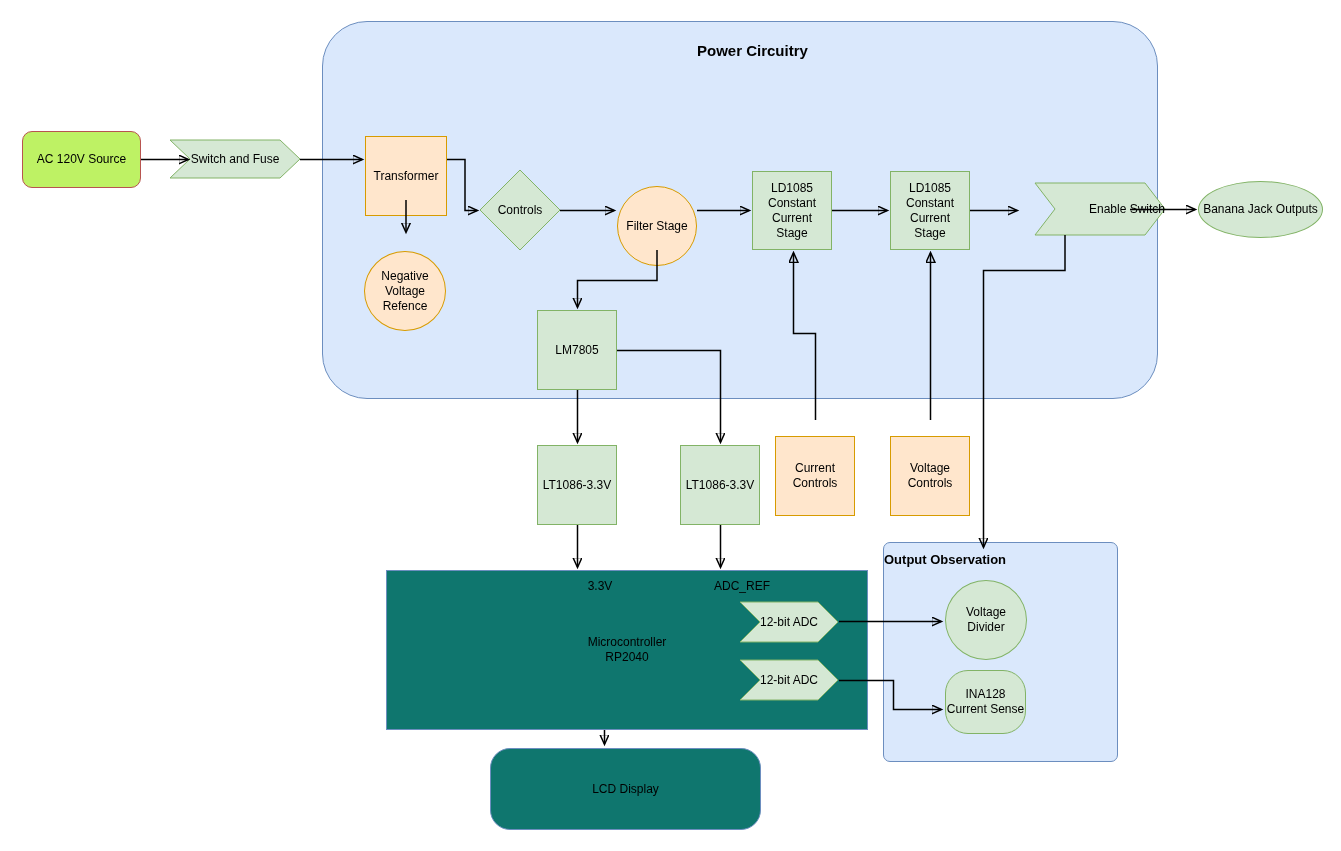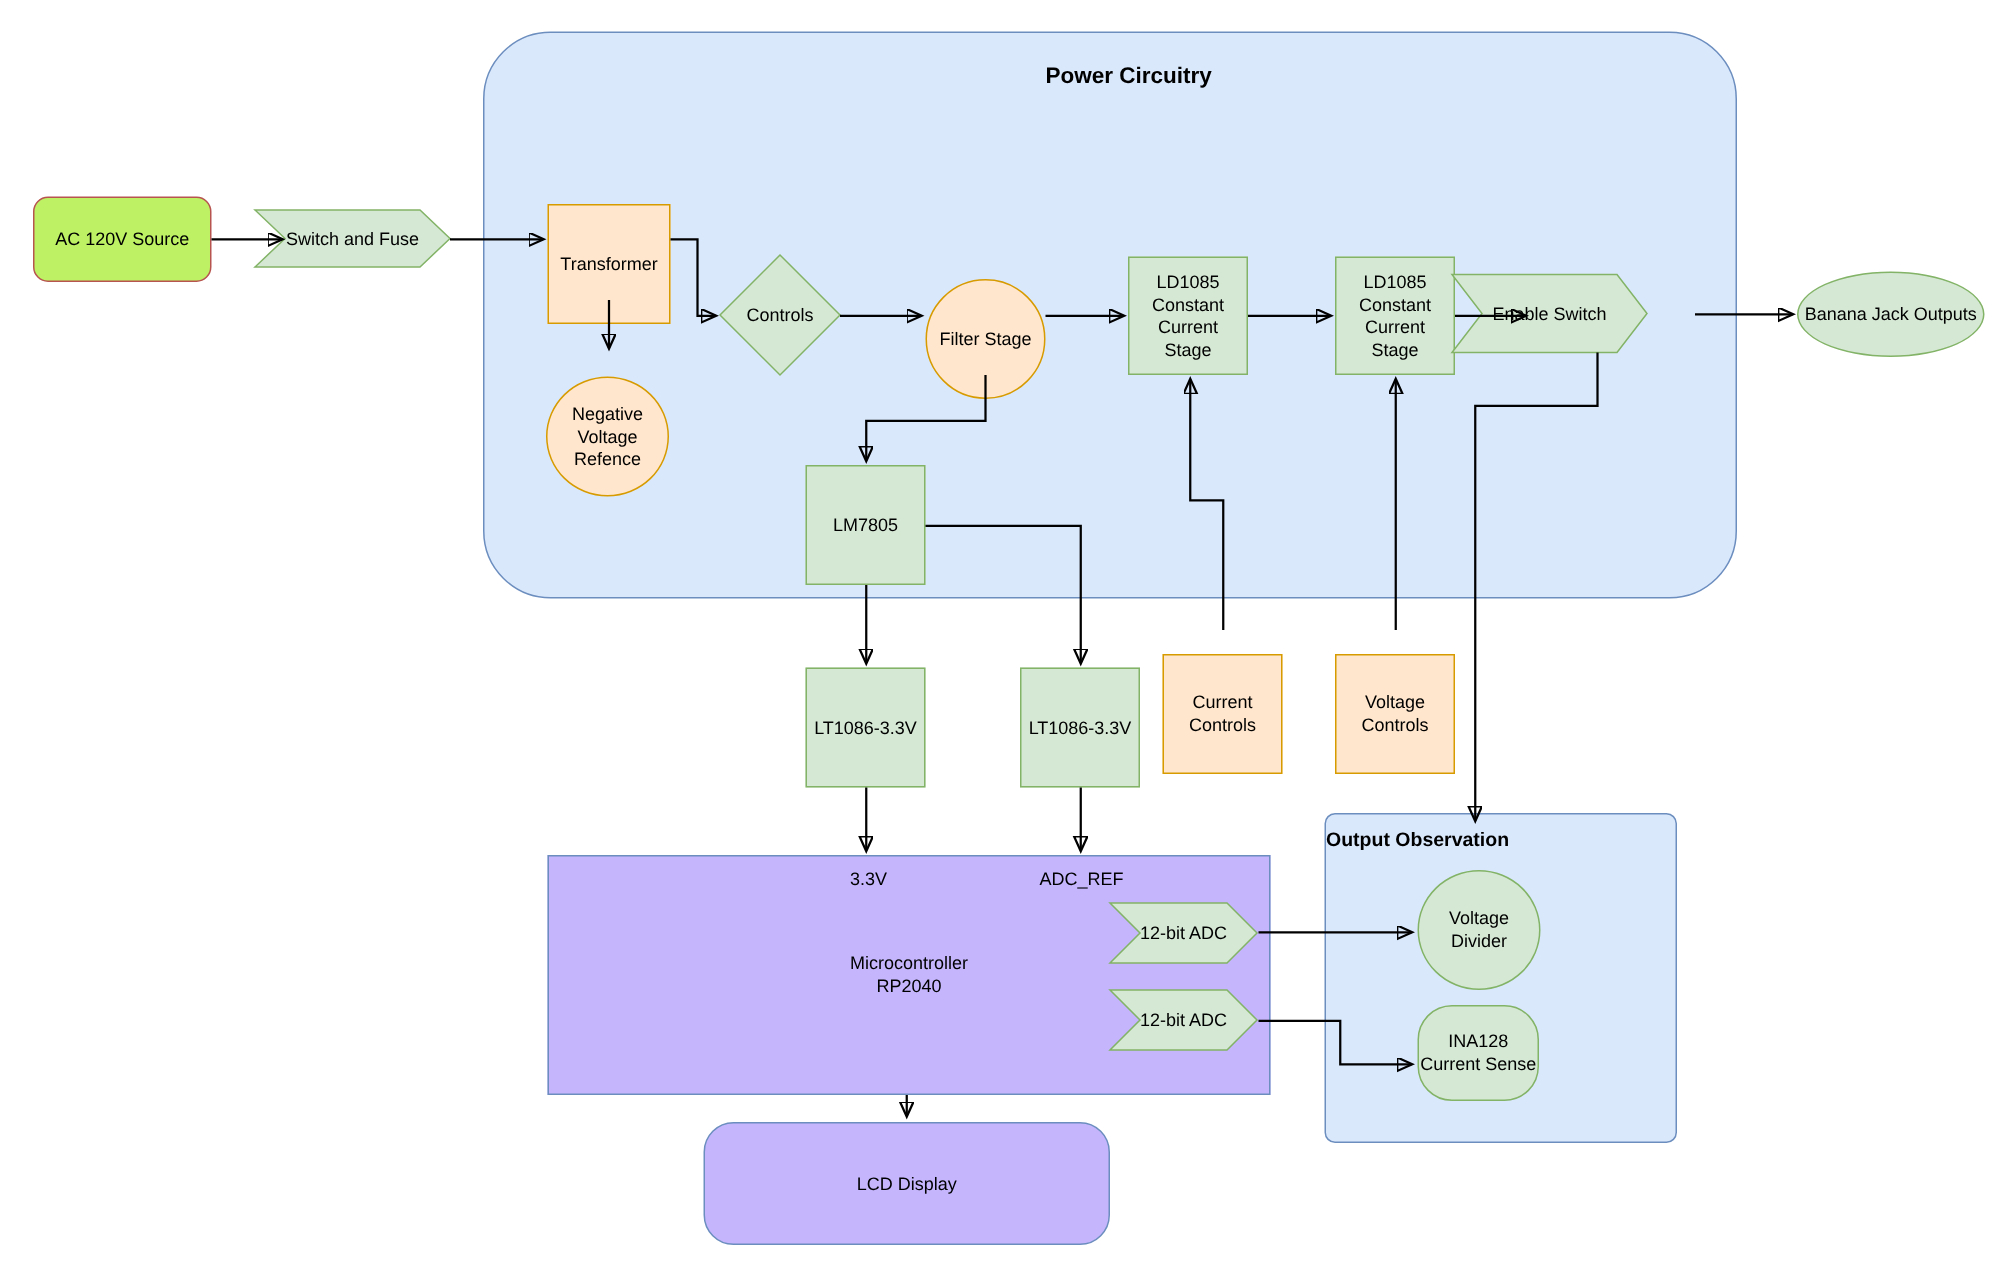--- a/index.html
+++ b/index.html
@@ -16,21 +16,21 @@
   .ctr-small .ctr-title{left:0;top:9px;width:100%;font-size:13px;}
   
   .node{
     position:absolute;box-sizing:border-box;display:flex;align-items:center;justify-content:center;
     text-align:center;font-size:12px;line-height:15px;z-index:2;
   }
   .lbl{white-space:pre-line;}
   .green {background:#d5e8d4;border:1px solid #82b366;}
   .orange{background:#ffe6cc;border:1px solid #d79b00;margin-top:16px;}
   .pink  {background:#bef264;border:1px solid #b85450;}
-  .blue  {background:#c4b5fd;border:1px solid #6c8ebf;}
+  .blue  {background:#0f766e;border:1px solid #6c8ebf;margin-left:21px;}
   .circle{border-radius:50%;}
   .rounded{border-radius:10px;}
   .shape{background:none;border:none;}
   .shape svg{position:absolute;inset:0;overflow:visible;}
   .shape .lbl{position:relative;}
   .pin{position:absolute;top:8px;font-size:12px;text-align:center;}
   
   .wires{position:absolute;left:0;top:0;width:1341px;height:851px;z-index:3;pointer-events:none;}
   .wires path{fill:none;stroke:#000;stroke-width:1.5px;}
 </style>
@@ -85,21 +85,21 @@
 Stage</div>
   </div>
 
   <div class="node green" style="left:890px;top:171px;width:80px;height:79px;">
     <div class="lbl">LD1085
 Constant
 Current
 Stage</div>
   </div>
 
-  <div class="node shape" style="left:968px;top:183px;width:130px;height:52px;">
+  <div class="node shape" style="left:1035px;top:183px;width:130px;height:52px;justify-content:flex-end;">
     <svg viewBox="0 0 130 52">
       <polygon points="0,0 110,0 130,26 110,52 0,52 20,26" fill="#d5e8d4" stroke="#82b366" stroke-width="1"></polygon>
     </svg>
     <div class="lbl">Enable Switch</div>
   </div>
 
   <div class="node green circle" style="left:1198px;top:181px;width:125px;height:57px;">
     <div class="lbl">Banana Jack Outputs</div>
   </div>
 

